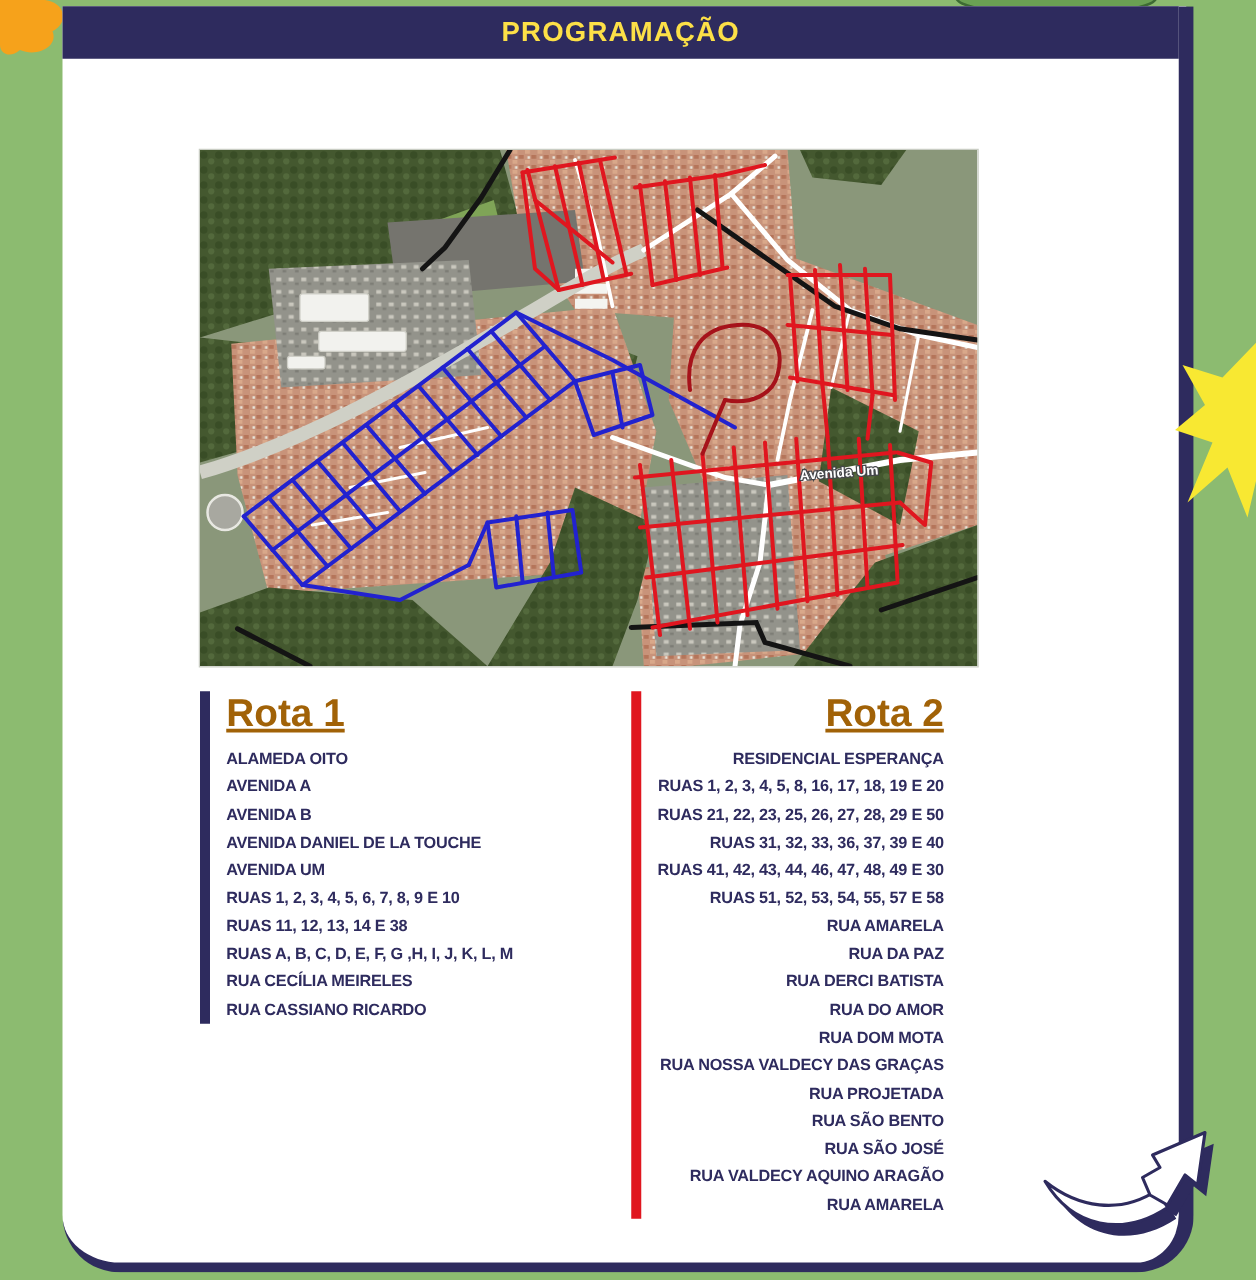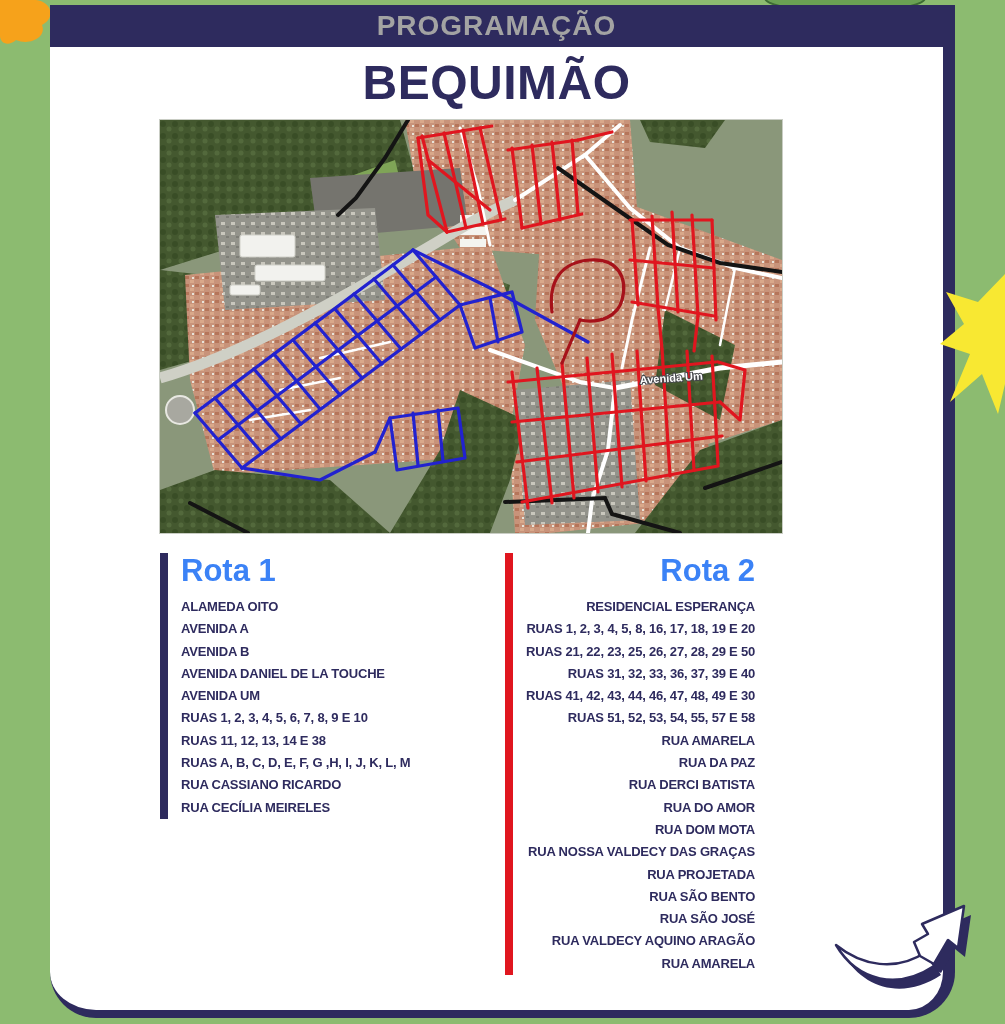--- a/index.html
+++ b/index.html
@@ -16,35 +16,35 @@
     border-right:12px solid #2e2b5e;
     border-bottom:8px solid #2e2b5e;
     border-radius:0 0 46px 46px;
     z-index:2;
   }
   .band{
     height:42px;background:#2e2b5e;
     display:flex;align-items:center;justify-content:center;
   }
   .band-label{
-    color:#a3a3a3;font-size:28px;font-weight:800;letter-spacing:1px;
+    color:#fde047;font-size:22px;font-weight:800;letter-spacing:1px;
   }
   .page-title{
     margin-top:8px;text-align:center;
     color:#2e2b5e;font-size:48px;font-weight:800;letter-spacing:0.5px;
   }
   .map-wrap{
     position:absolute;left:110px;top:115px;width:622px;height:413px;
     outline:1px solid #c9cdc4;
   }
   .route-block{position:absolute;padding-left:13px;}
   .route-1{left:110px;top:548px;border-left:8px solid #2e2b5e;}
   .route-2{left:455px;top:548px;border-left:8px solid #e0161f;text-align:right;}
   .route-title{
-    margin:0 0 7px 0;color:#3b82f6;font-size:31px;font-weight:800;letter-spacing:0;
+    margin:0 0 7px 0;color:#a16207;font-size:31px;font-weight:800;letter-spacing:0;text-decoration:underline;
   }
   .street-list{
     list-style:none;margin:0;padding:0;
     color:#2e2b5e;font-size:13px;font-weight:700;line-height:22.3px;
     letter-spacing:-0.2px;white-space:nowrap;
   }
 </style>
 </head>
 <body>
 
@@ -57,21 +57,20 @@
 <svg class="deco" style="left:940px;top:272px;z-index:3" width="65" height="145">
   <polygon points="65,2 38,30 6,20 24,52 0,72 30,82 10,130 42,102 58,142 65,112" fill="#f8e832"></polygon>
 </svg>
 
 <div class="card">
 
   <div class="band">
     <span class="band-label">PROGRAMAÇÃO</span>
   </div>
 
-  <div class="page-title">BEQUIMÃO</div>
 
   <div class="map-wrap">
     <svg width="622" height="413" viewBox="0 0 622 413">
       <defs>
         <pattern id="pat-roof" width="10" height="8" patternUnits="userSpaceOnUse">
           <rect width="10" height="8" fill="#c8937a"></rect>
           <rect x="0" y="0" width="4" height="3" fill="#d9a88a"></rect>
           <rect x="5" y="4" width="4" height="3" fill="#b5755a"></rect>
           <rect x="2" y="5" width="2" height="2" fill="#e8e4da"></rect>
         </pattern>
@@ -218,22 +217,22 @@
     <h2 class="route-title">Rota 1</h2>
     <ul class="street-list">
       <li>ALAMEDA OITO</li>
       <li>AVENIDA A</li>
       <li>AVENIDA B</li>
       <li>AVENIDA DANIEL DE LA TOUCHE</li>
       <li>AVENIDA UM</li>
       <li>RUAS 1, 2, 3, 4, 5, 6, 7, 8, 9 E 10</li>
       <li>RUAS 11, 12, 13, 14 E 38</li>
       <li>RUAS A, B, C, D, E, F, G ,H, I, J, K, L, M</li>
+      <li>RUA CECÍLIA MEIRELES</li>
       <li>RUA CASSIANO RICARDO</li>
-      <li>RUA CECÍLIA MEIRELES</li>
     </ul>
   </div>
 
   <div class="route-block route-2">
     <h2 class="route-title">Rota 2</h2>
     <ul class="street-list">
       <li>RESIDENCIAL ESPERANÇA</li>
       <li>RUAS 1, 2, 3, 4, 5, 8, 16, 17, 18, 19 E 20</li>
       <li>RUAS 21, 22, 23, 25, 26, 27, 28, 29 E 50</li>
       <li>RUAS 31, 32, 33, 36, 37, 39 E 40</li>

